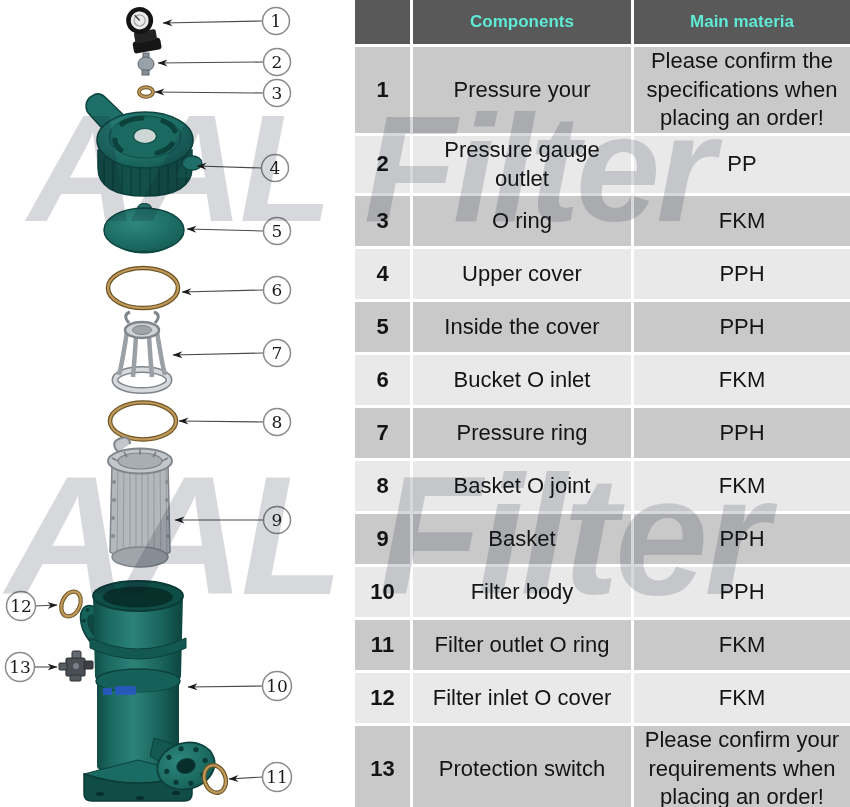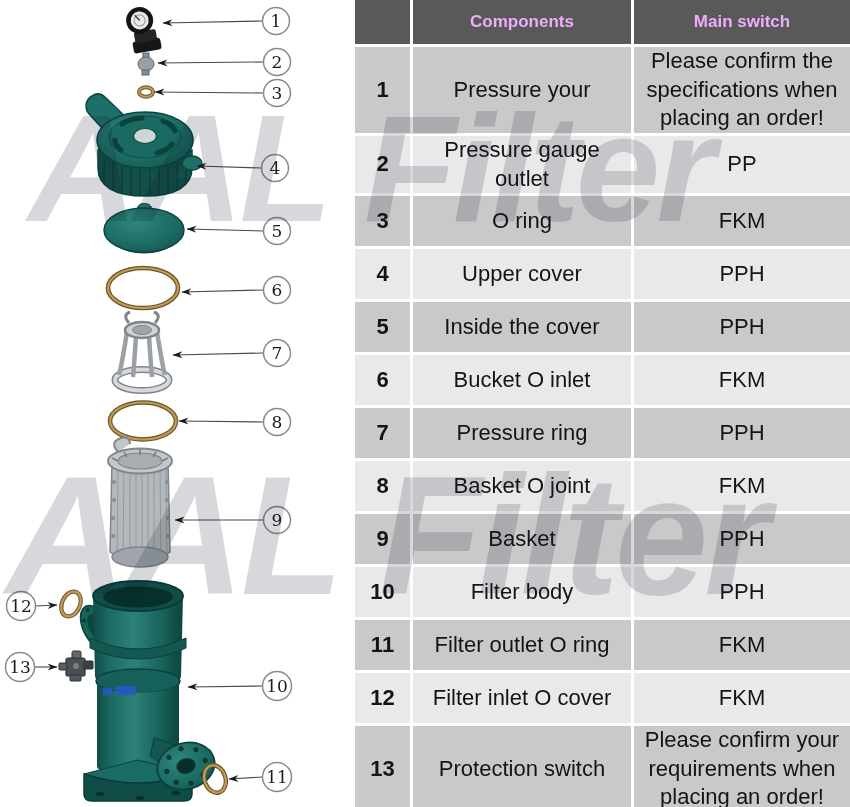--- a/index.html
+++ b/index.html
@@ -13,21 +13,21 @@
   
   .diagram{position:absolute;left:0;top:0;z-index:2;}
   .leader{stroke:#4a4a4a;stroke-width:1.1;fill:none;}
   .callout-circle{fill:#fff;stroke:#8a8a8a;stroke-width:1.5;}
   .callout-num{font-family:"DejaVu Serif","Liberation Serif",serif;font-size:17px;fill:#1a1a1a;
                text-anchor:middle;}
   
   .tbl{position:absolute;left:352px;top:-3px;z-index:3;border-collapse:separate;
        border-spacing:3px;table-layout:fixed;width:501px;}
   .tbl col.c1{width:55px;} .tbl col.c2{width:218px;} .tbl col.c3{width:216px;}
-  .tbl th{background:#595959;color:#f0abfc;font-size:17px;font-weight:bold;height:44px;
+  .tbl th{background:#595959;color:#5eead4;font-size:17px;font-weight:bold;height:44px;
           text-align:center;vertical-align:middle;padding:0 4px;}
   .tbl td{font-size:22px;color:#141414;text-align:center;vertical-align:middle;
           padding:0 2px;line-height:1.3;}
   .tbl td.num{font-weight:bold;}
   .tbl tr.dark td{background:#c9c9c9;}
   .tbl tr.light td{background:#e9e9e9;}
   .tbl tr.tall1 td{height:86px;}
   .tbl tr.std td{height:50px;}
   .tbl tr.tall2 td{height:85px;margin-left:20px;}
 </style>
@@ -310,21 +310,21 @@
   <table class="tbl">
     <colgroup>
         <col class="c1">
         <col class="c2">
         <col class="c3">
       </colgroup>
     <thead>
       <tr>
         <th></th>
         <th>Components</th>
-        <th>Main switch</th>
+        <th>Main materia</th>
       </tr>
     </thead>
     <tbody>
       <tr class="dark tall1">
         <td class="num">1</td>
         <td>Pressure your</td>
         <td>Please confirm the specifications when placing an order!</td>
       </tr>
       <tr class="light std">
         <td class="num">2</td>

